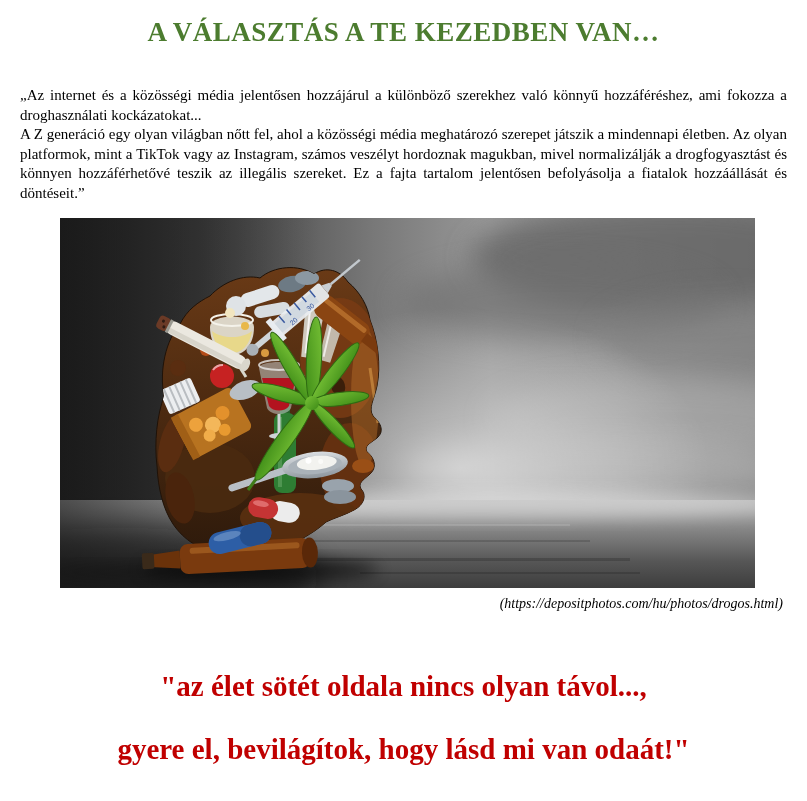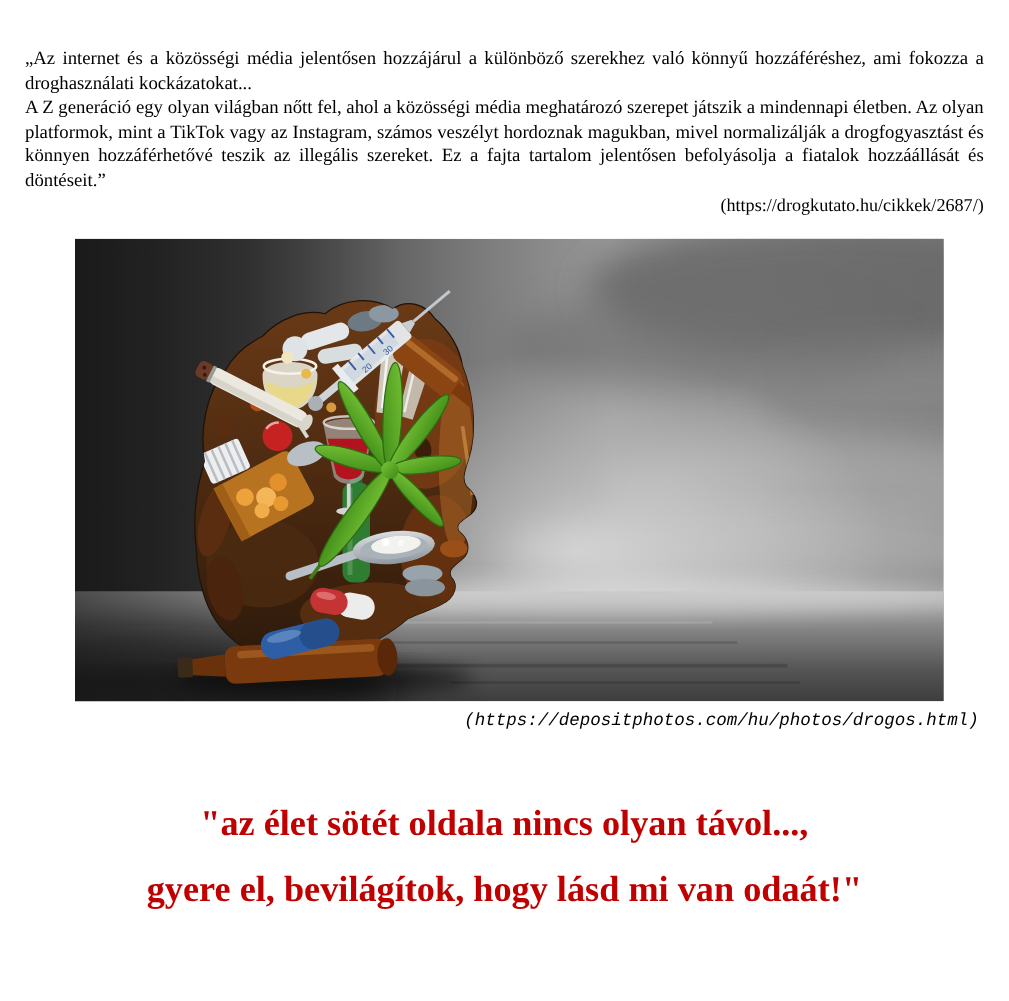--- a/index.html
+++ b/index.html
@@ -36,41 +36,40 @@
     width:695px;height:370px;
     line-height:0;
   }
   .credit{
     width:783px;
     text-align:right;
     font-style:italic;
     font-size:14px;
     line-height:18px;
     margin-top:7px;
-    font-family:Liberation Mono, monospace;
   }
   .slogan{
     margin-top:57px;
     text-align:center;
     font-weight:bold;
     font-size:29px;
     color:var(--slogan-red,#c00000);
   }
-  .slogan .line2{margin-top:20px;font-family:Liberation Serif, serif;}
+  .slogan .line2{margin-top:30px;font-family:Liberation Serif, serif;}
 </style>
 </head>
 <body>
 
 <div class="page">
 
+  <h1 class="title">A VÁLASZTÁS A TE KEZEDBEN VAN…</h1>
 
   <div class="quote">
     <p>„Az internet és a közösségi média jelentősen hozzájárul a különböző szerekhez való könnyű hozzáféréshez, ami fokozza a droghasználati kockázatokat...</p>
     <p>A Z generáció egy olyan világban nőtt fel, ahol a közösségi média meghatározó szerepet játszik a mindennapi életben. Az olyan platformok, mint a TikTok vagy az Instagram, számos veszélyt hordoznak magukban, mivel normalizálják a drogfogyasztást és könnyen hozzáférhetővé teszik az illegális szereket. Ez a fajta tartalom jelentősen befolyásolja a fiatalok hozzáállását és döntéseit.”</p>
-    <p class="source">(https://drogkutato.hu/cikkek/2687/)</p>
   </div>
 
   <div class="figure">
     <svg width="695" height="370" viewBox="0 0 695 370" role="img" aria-label="Human head profile composed of drugs and addictions: syringe, cannabis leaf, pills, capsules, wine glasses, cigarette and bottles against a grey cloudy background">
       <defs>
         <linearGradient id="bgGrad" x1="0" y1="0" x2="1" y2="0">
           <stop offset="0" stop-color="#242424"></stop>
             <stop offset=".2" stop-color="#3c3c3c"></stop>
           <stop offset=".45" stop-color="#787878"></stop>
             <stop offset=".62" stop-color="#999999"></stop>

